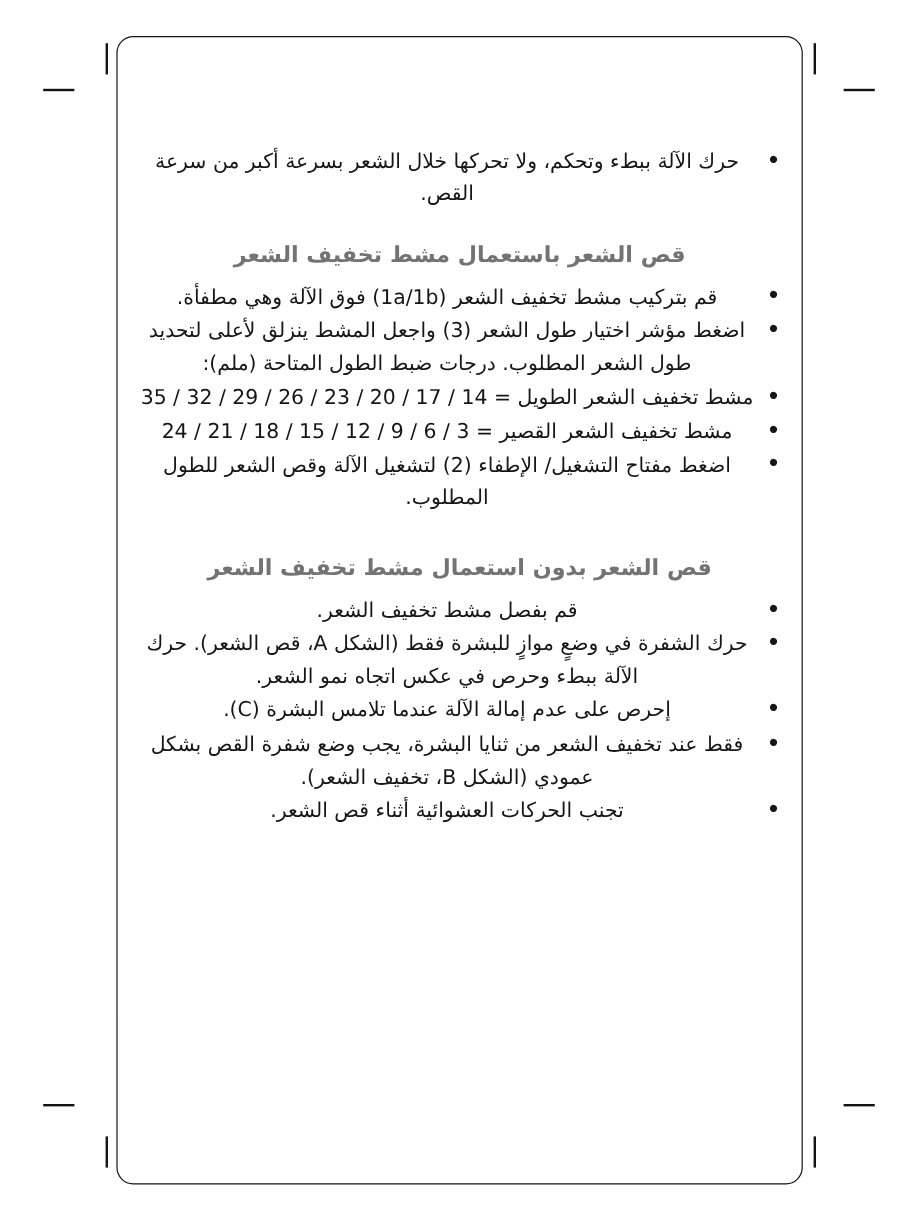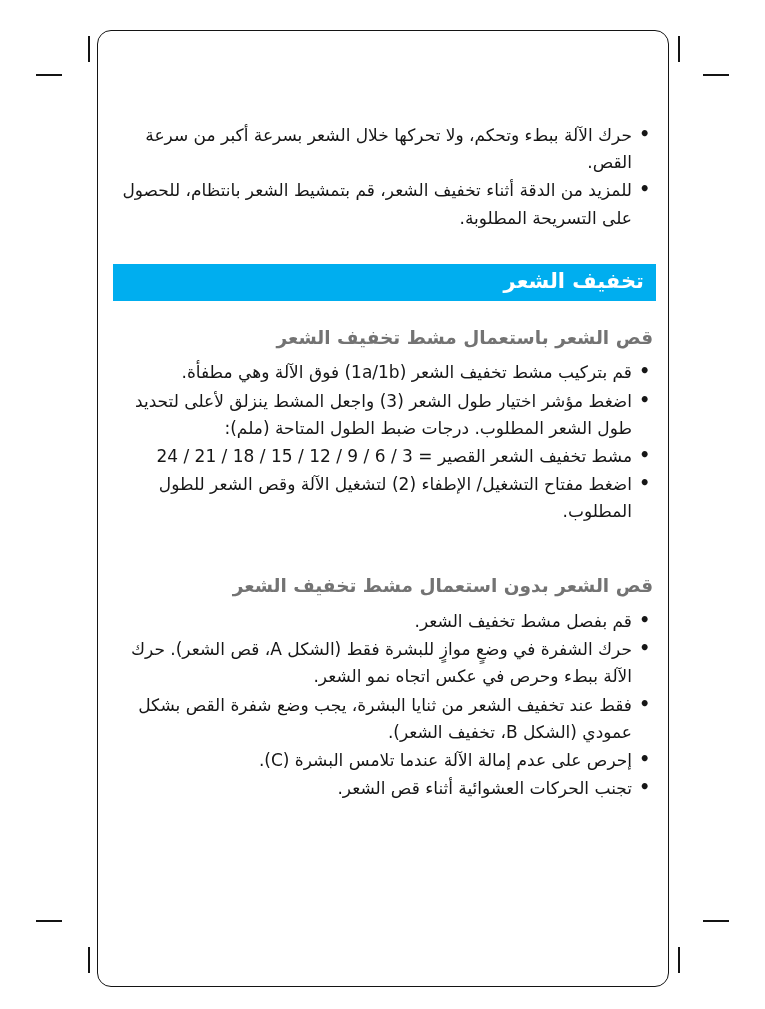--- a/index.html
+++ b/index.html
@@ -24,21 +24,21 @@
     border: 1.6px solid #141414;
     border-radius: 14px;
   }
 
   
   .content {
     position: absolute;
     left: 113px; top: 122px;
     width: 540px;
     direction: rtl;
-    text-align: right;
+    text-align: center;
     color: #161616;
     font-size: 17px;
     line-height: 1.6;
   }
 
   ul.blist { list-style: none; }
   ul.blist li {
     position: relative;
     padding-right: 21px;
     margin-bottom: 1px;
@@ -63,21 +63,21 @@
     padding: 5px 12px 7px 12px;
   }
 
   h2.subheading {
     font-size: 18.5px;
     font-weight: bold;
     margin-top: 22px;
     margin-bottom: 7px;
     color: #737373;
   }
-  h2.subheading.second { margin-top: 46px; }
+  h2.subheading.second { margin-top: 30px; }
 </style>
 </head>
 <body>
 
 <div class="page">
 
   <div class="crop v" style="left:88px;  top:36px;"></div>
   <div class="crop v" style="left:678px; top:36px;"></div>
   <div class="crop h" style="left:36px;  top:74px;"></div>
   <div class="crop h" style="left:703px; top:74px;"></div>
@@ -85,36 +85,35 @@
   <div class="crop h" style="left:703px; top:920px;"></div>
   <div class="crop v" style="left:88px;  top:947px;"></div>
   <div class="crop v" style="left:678px; top:947px;"></div>
 
   <div class="page-border"></div>
 
   <div class="content" dir="rtl">
 
     <ul class="blist">
       <li>حرك الآلة ببطء وتحكم، ولا تحركها خلال الشعر بسرعة أكبر من سرعة القص.</li>
-      <li>للمزيد من الدقة أثناء تخفيف الشعر، قم بتمشيط الشعر بانتظام، للحصول على التسريحة المطلوبة.</li>
     </ul>
 
-    <div class="banner">تخفيف الشعر</div>
 
     <h2 class="subheading">قص الشعر باستعمال مشط تخفيف الشعر</h2>
     <ul class="blist">
       <li>قم بتركيب مشط تخفيف الشعر (1a/1b) فوق الآلة وهي مطفأة.</li>
       <li>اضغط مؤشر اختيار طول الشعر (3) واجعل المشط ينزلق لأعلى لتحديد طول الشعر المطلوب. درجات ضبط الطول المتاحة (ملم):</li>
+      <li>مشط تخفيف الشعر الطويل = 14 / 17 / 20 / 23 / 26 / 29 / 32 / 35</li>
       <li>مشط تخفيف الشعر القصير = 3 / 6 / 9 / 12 / 15 / 18 / 21 / 24</li>
       <li>اضغط مفتاح التشغيل/ الإطفاء (2) لتشغيل الآلة وقص الشعر للطول المطلوب.</li>
     </ul>
 
     <h2 class="subheading second">قص الشعر بدون استعمال مشط تخفيف الشعر</h2>
     <ul class="blist">
       <li>قم بفصل مشط تخفيف الشعر.</li>
       <li>حرك الشفرة في وضعٍ موازٍ للبشرة فقط (الشكل A، قص الشعر). حرك الآلة ببطء وحرص في عكس اتجاه نمو الشعر.</li>
+      <li>إحرص على عدم إمالة الآلة عندما تلامس البشرة (C).</li>
       <li>فقط عند تخفيف الشعر من ثنايا البشرة، يجب وضع شفرة القص بشكل عمودي (الشكل B، تخفيف الشعر).</li>
-      <li>إحرص على عدم إمالة الآلة عندما تلامس البشرة (C).</li>
       <li>تجنب الحركات العشوائية أثناء قص الشعر.</li>
     </ul>
 
   </div>
 </div>
 
 </body></html>

